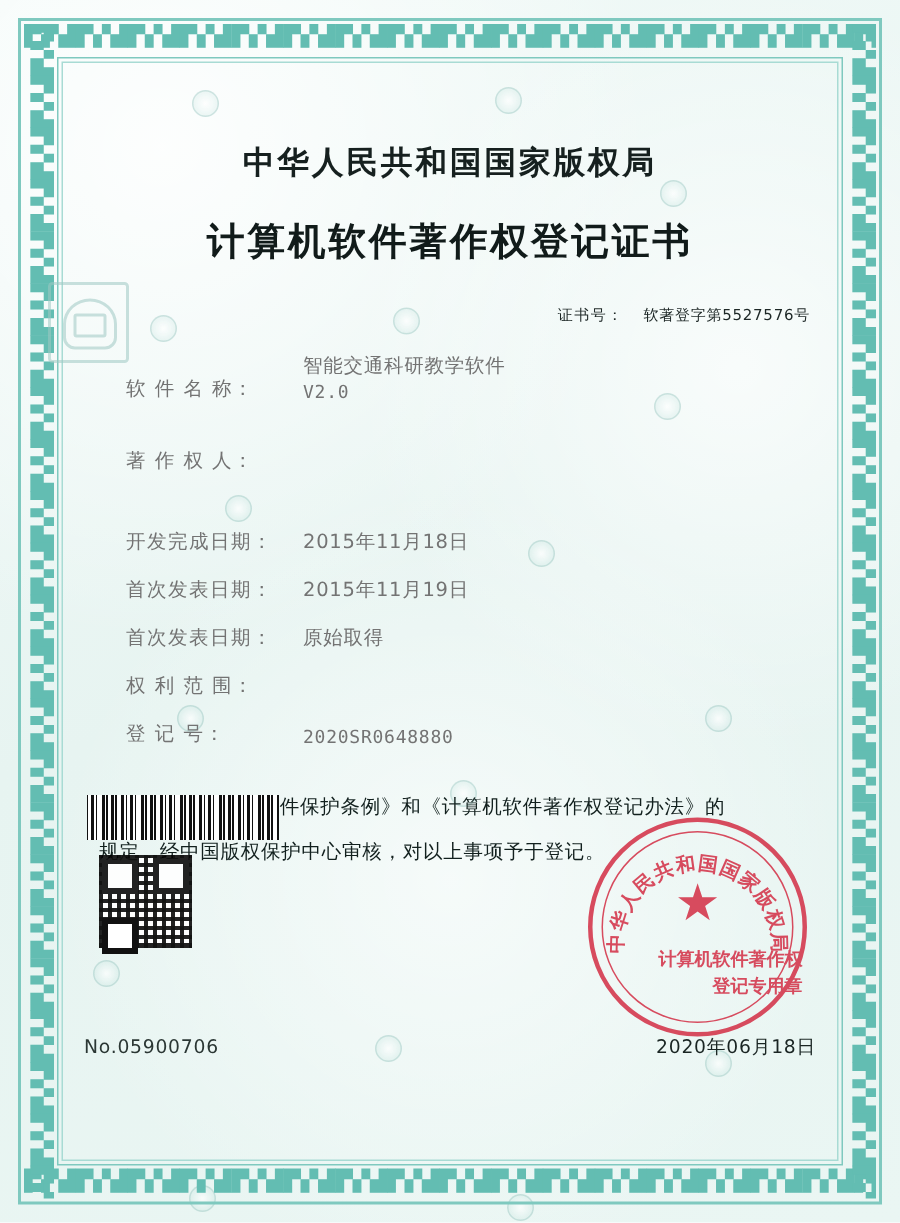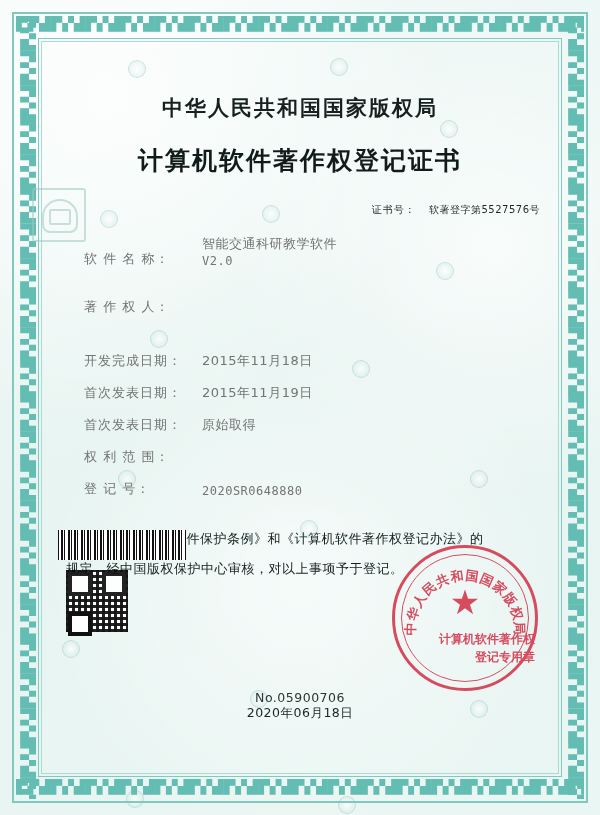--- a/index.html
+++ b/index.html
@@ -311,25 +311,24 @@
     color: #d4344a;
   }
 
   .footer {
     position: absolute;
     left: 56px;
     right: 56px;
     top: 690px;
     display: flex;
     justify-content: space-between;
-    align-items: center;
+    align-items: flex-start;
     font-family: "DejaVu Sans", sans-serif;
     font-size: 12.5px;
     color: #1a2523;
-    flex-direction: column;
   }
   .footer .serial { color: #2b3734; letter-spacing: 0.5px; }
   .footer .issue-date { letter-spacing: 0.5px; }
 </style>
 </head>
 <body>
 
 <div id="certificate">
 
   <div class="bg-wash"></div>

